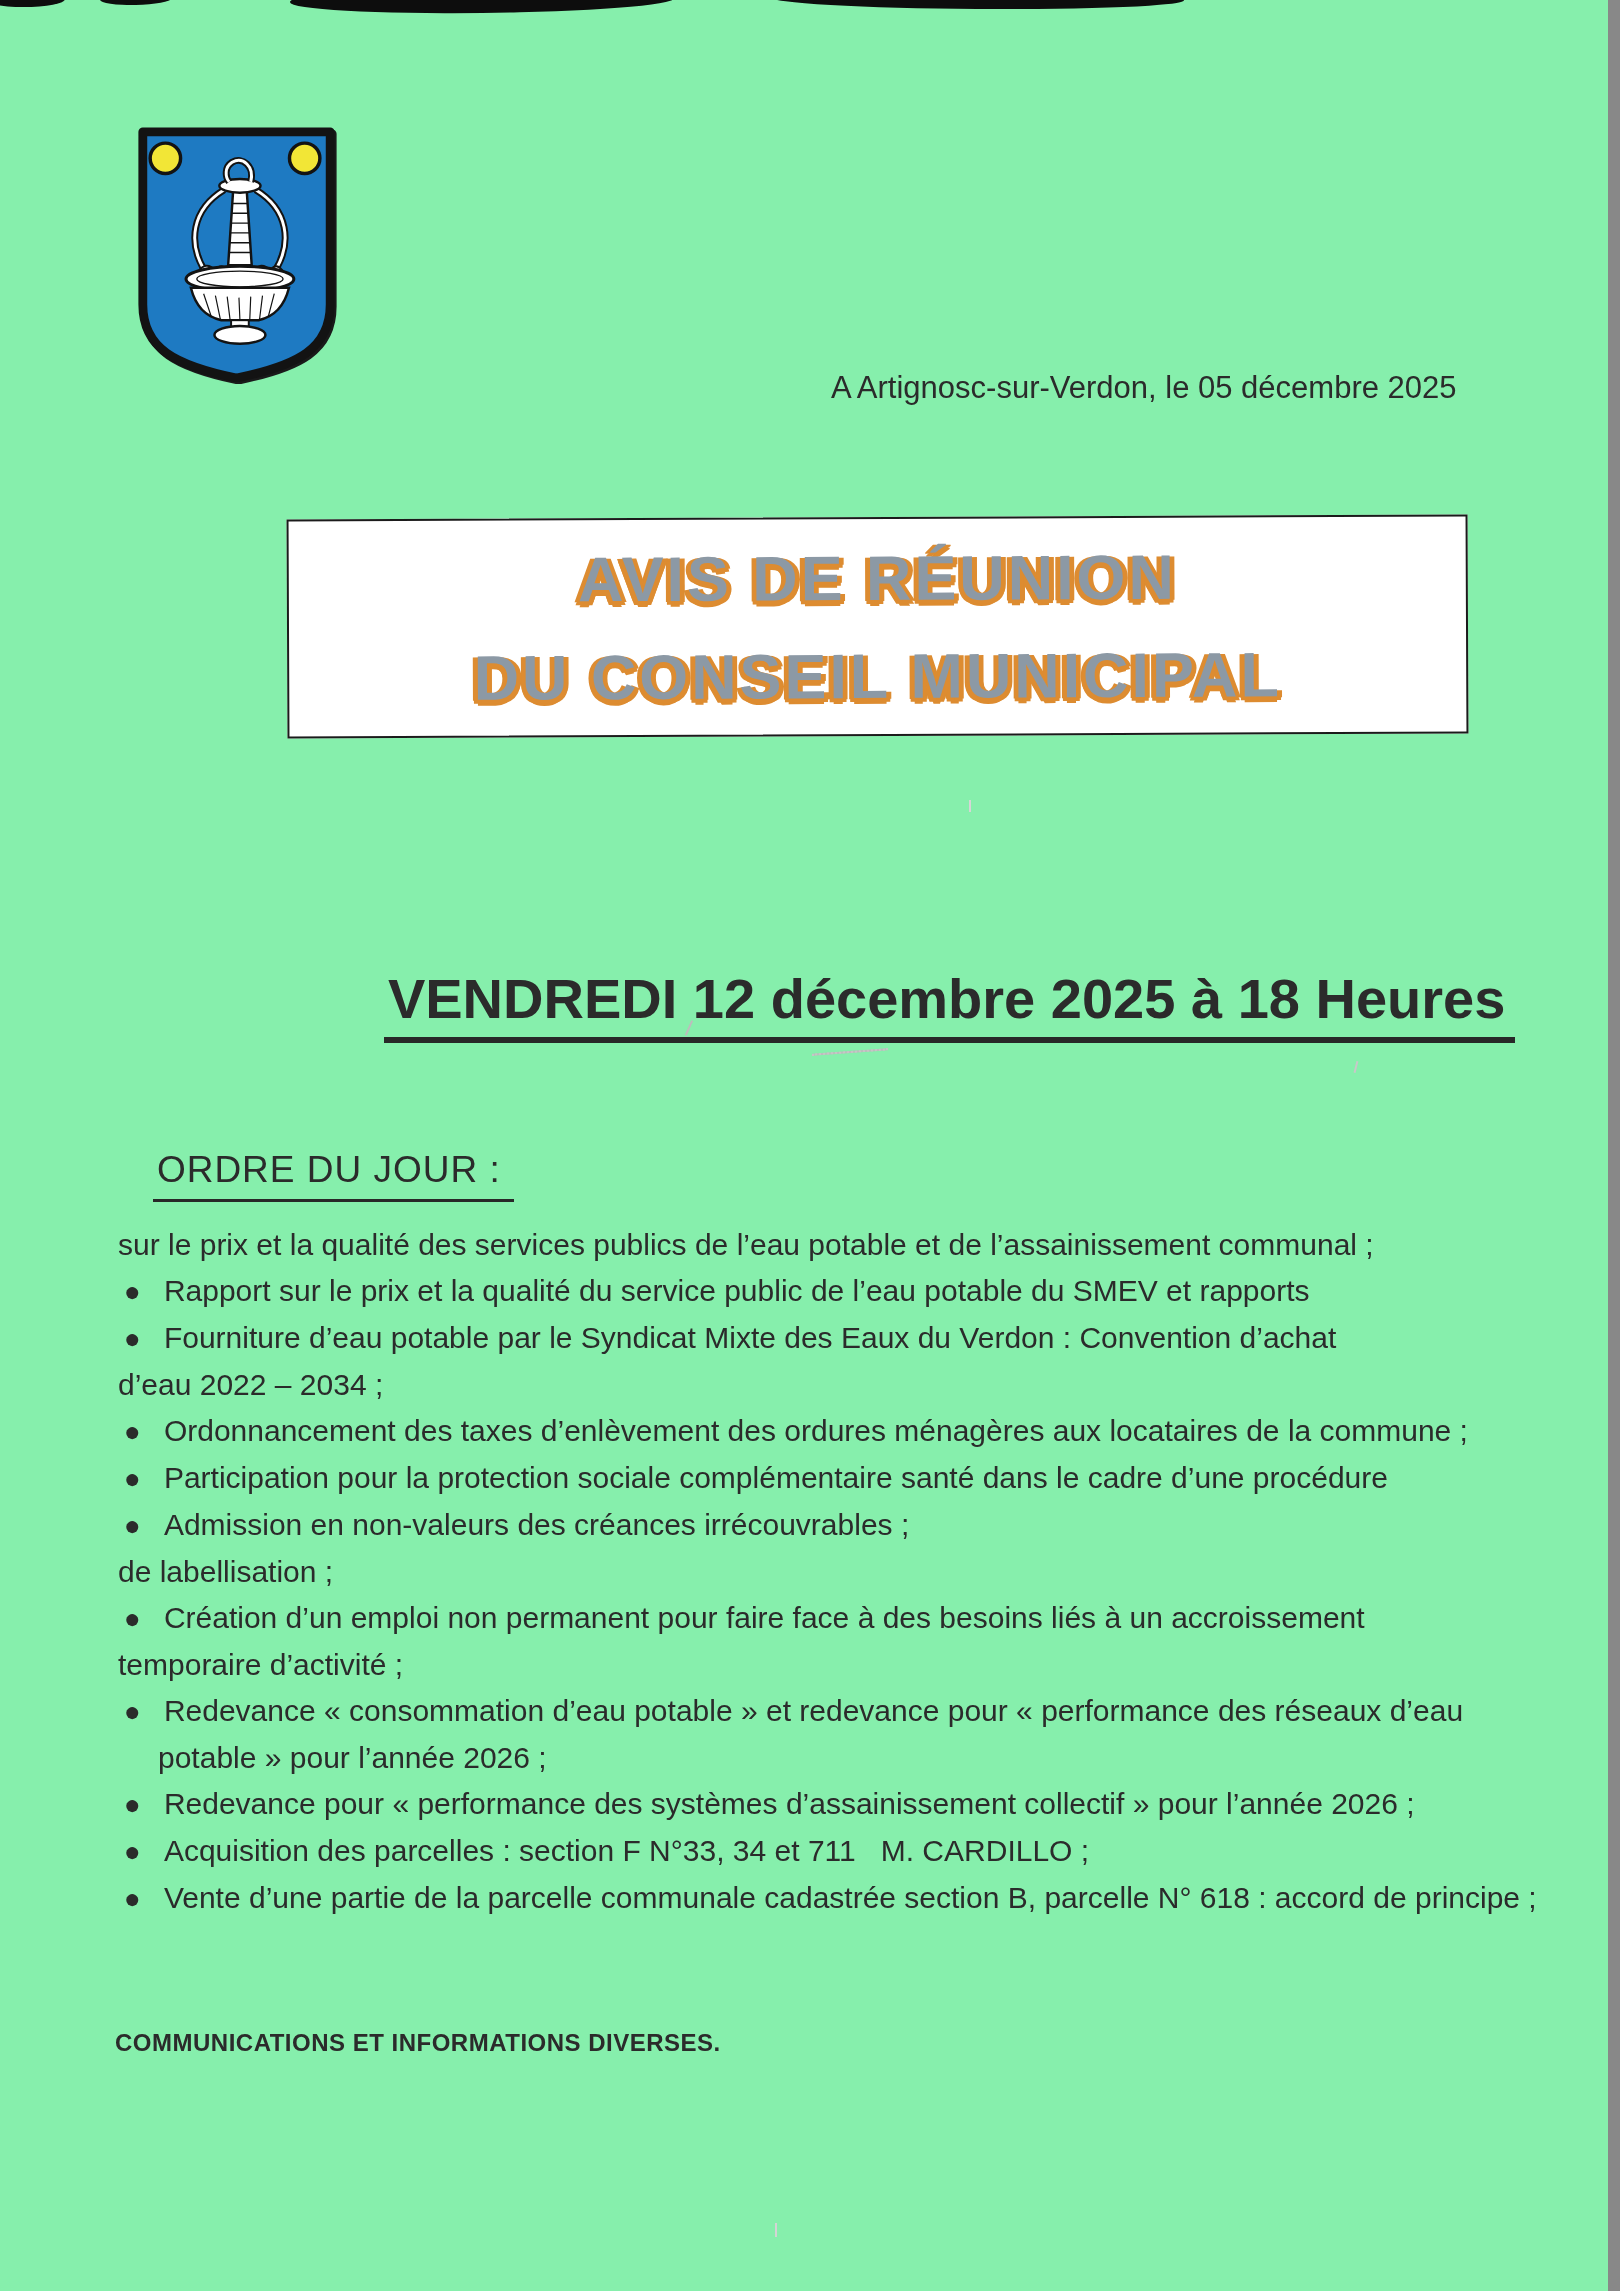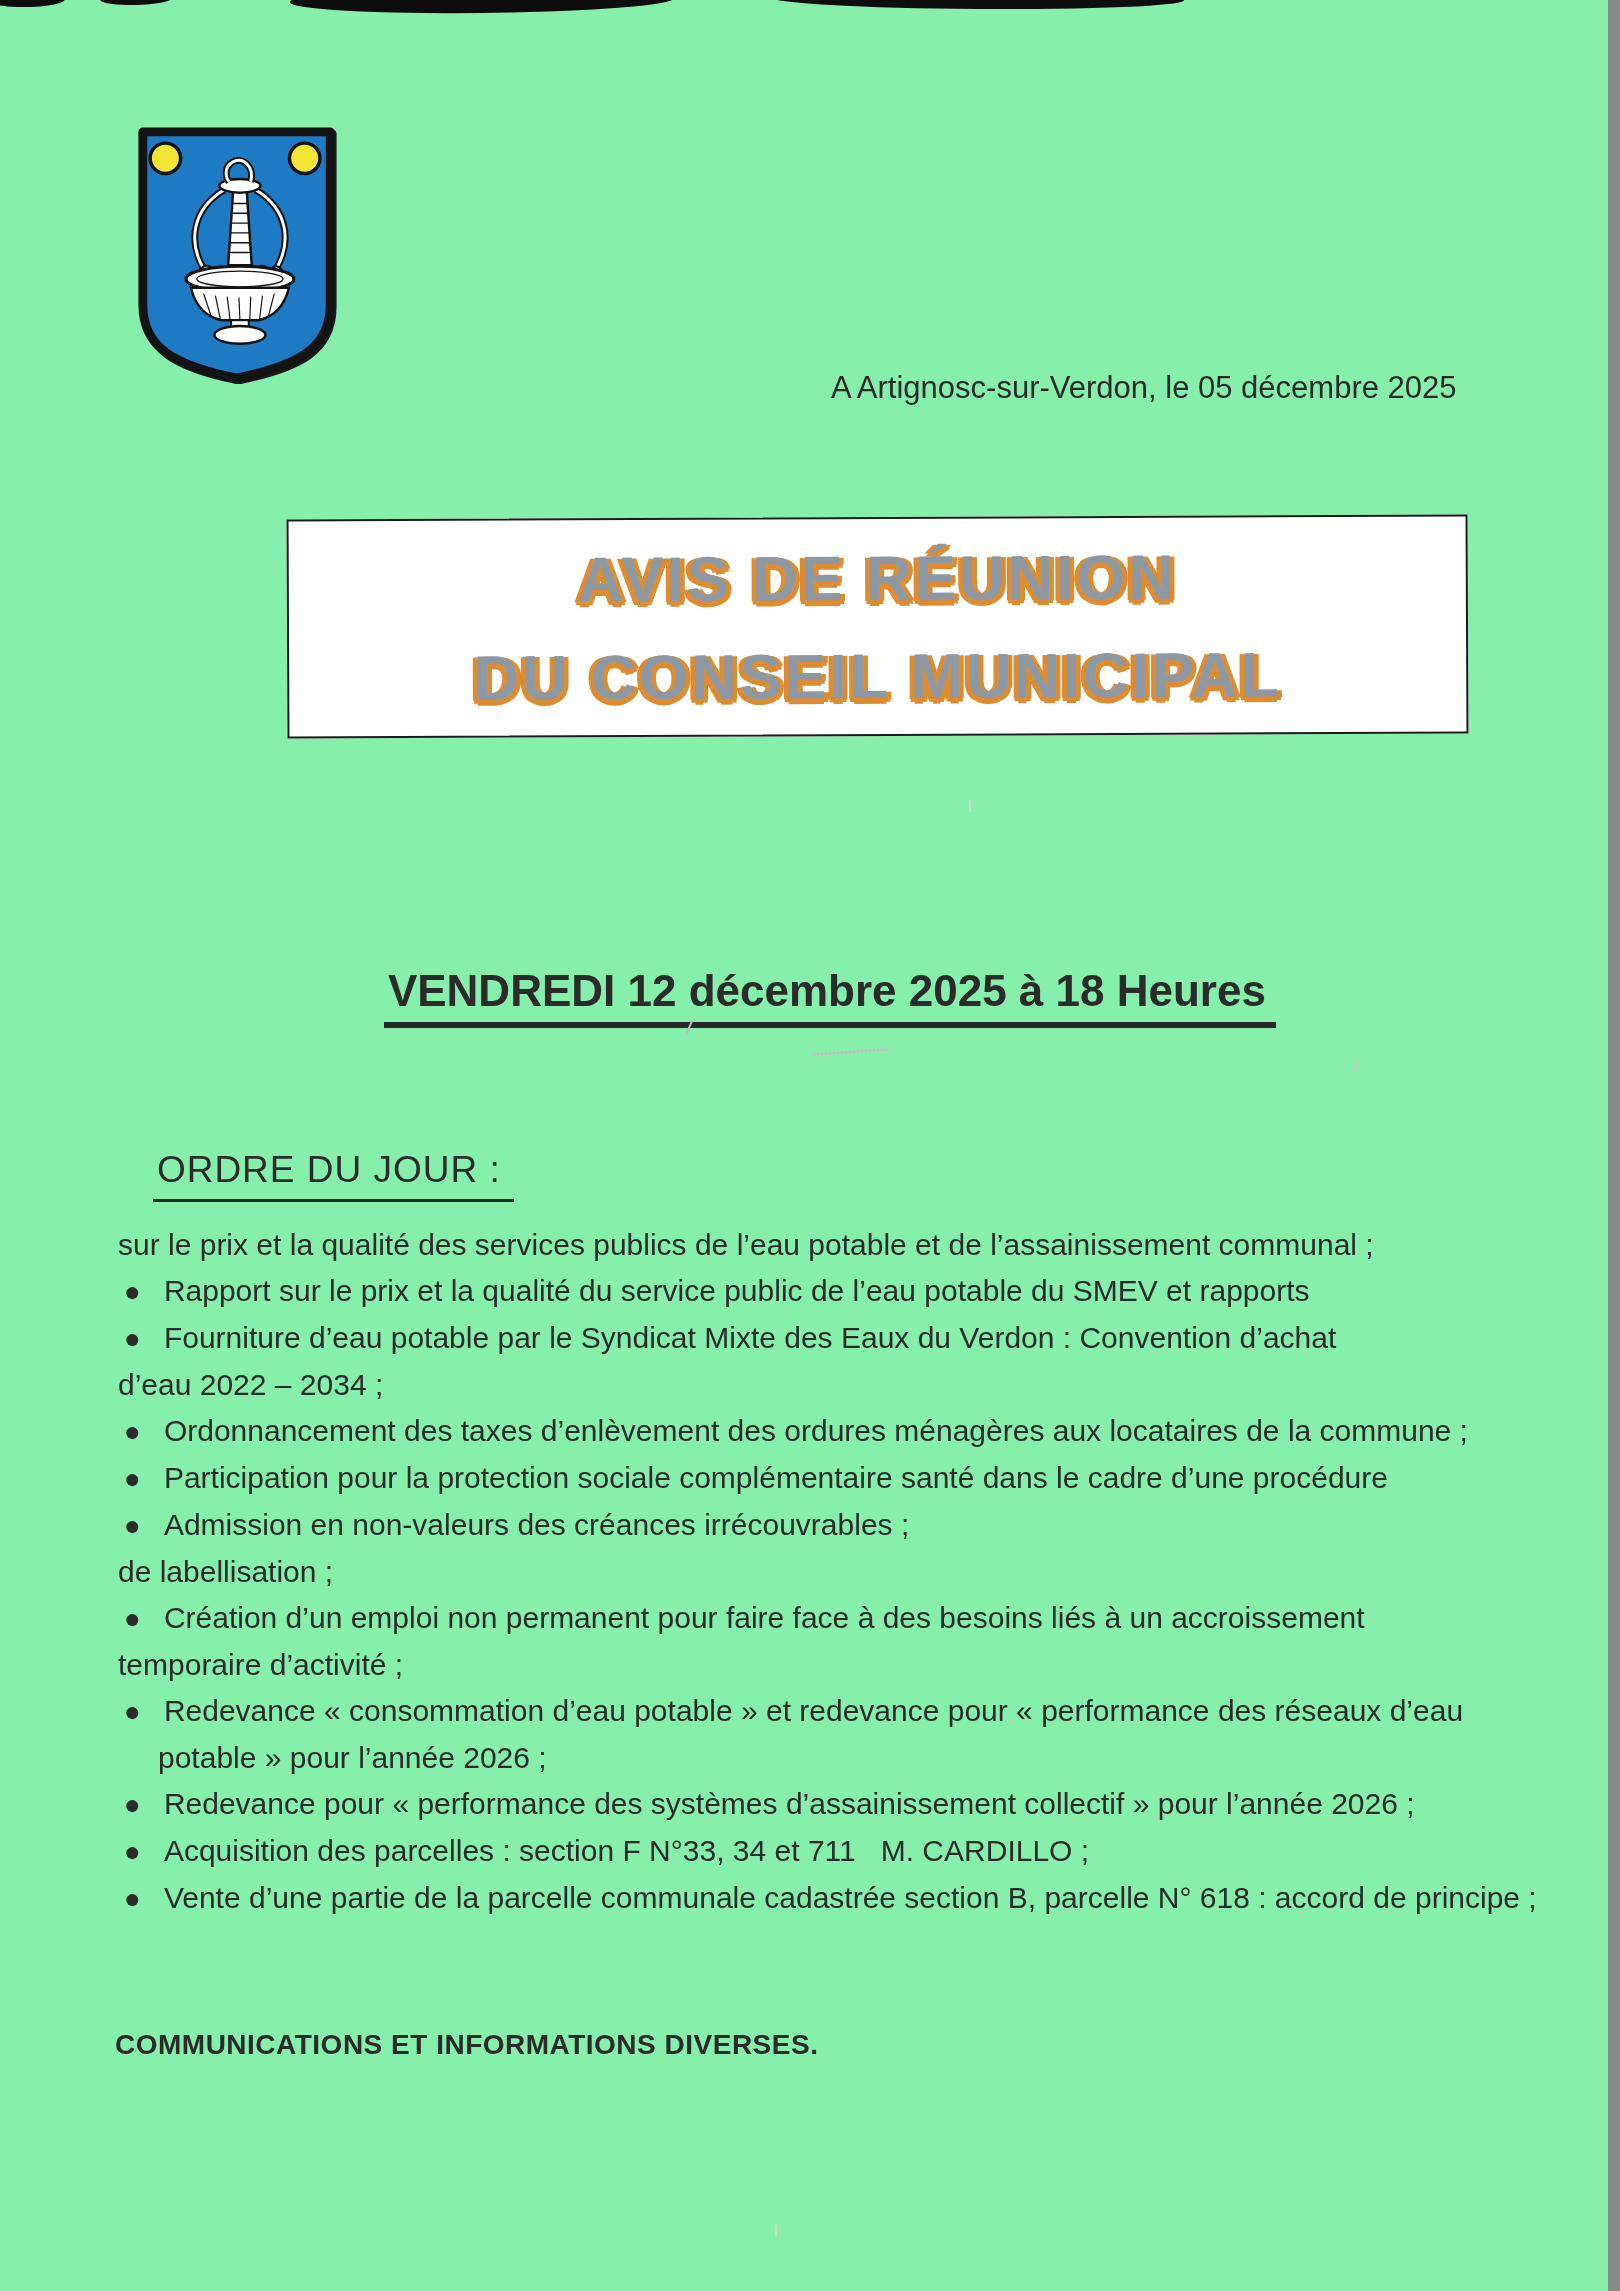--- a/index.html
+++ b/index.html
@@ -38,37 +38,37 @@
   .titlebox .line{
     font-weight:bold;font-size:63px;letter-spacing:2.9px;line-height:98px;
     color:#8c99a5;
     text-shadow:3.9px 3.9px 0 #dd8c31,-3.9px 3.9px 0 #dd8c31,4.9px 1px 0 #dd8c31,-4.9px 1px 0 #dd8c31,0 5.9px 0 #dd8c31;
     white-space:nowrap;
   }
   .titlebox .line.first{margin-top:9.8px;}
   
   .meeting{
     position:absolute;left:384px;top:966px;
-    font-size:44px;font-weight:bold;white-space:nowrap;
+    font-size:56px;font-weight:bold;white-space:nowrap;
     border-bottom:6.9px solid #282828;padding:0 9.8px 5.9px 3.9px;
   }
   
   .agenda-heading{
     position:absolute;left:153px;top:1149px;
     font-size:37px;letter-spacing:1px;white-space:nowrap;
     border-bottom:3.9px solid #282828;padding:0 13.7px 7.8px 3.9px;
   }
   
   .agenda{position:absolute;left:118px;top:1222px;width:1490px;
           font-size:30px;line-height:46px;}
   .agenda .line{white-space:pre;}
   .agenda .dot{display:inline-block;width:40px;padding-left:5.9px;font-size:28px;}
   .agenda .ind{padding-left:40px;}
   
-  .footer{position:absolute;left:115px;top:2029px;font-size:28px;font-weight:bold;
+  .footer{position:absolute;left:115px;top:2029px;font-size:24px;font-weight:bold;
           letter-spacing:0.5px;white-space:nowrap;}
 </style>
 </head>
 <body>
 
 <div class="page">
 
   <div class="blob b1"></div>
   <div class="blob b2"></div>
   <div class="blob b3"></div>

